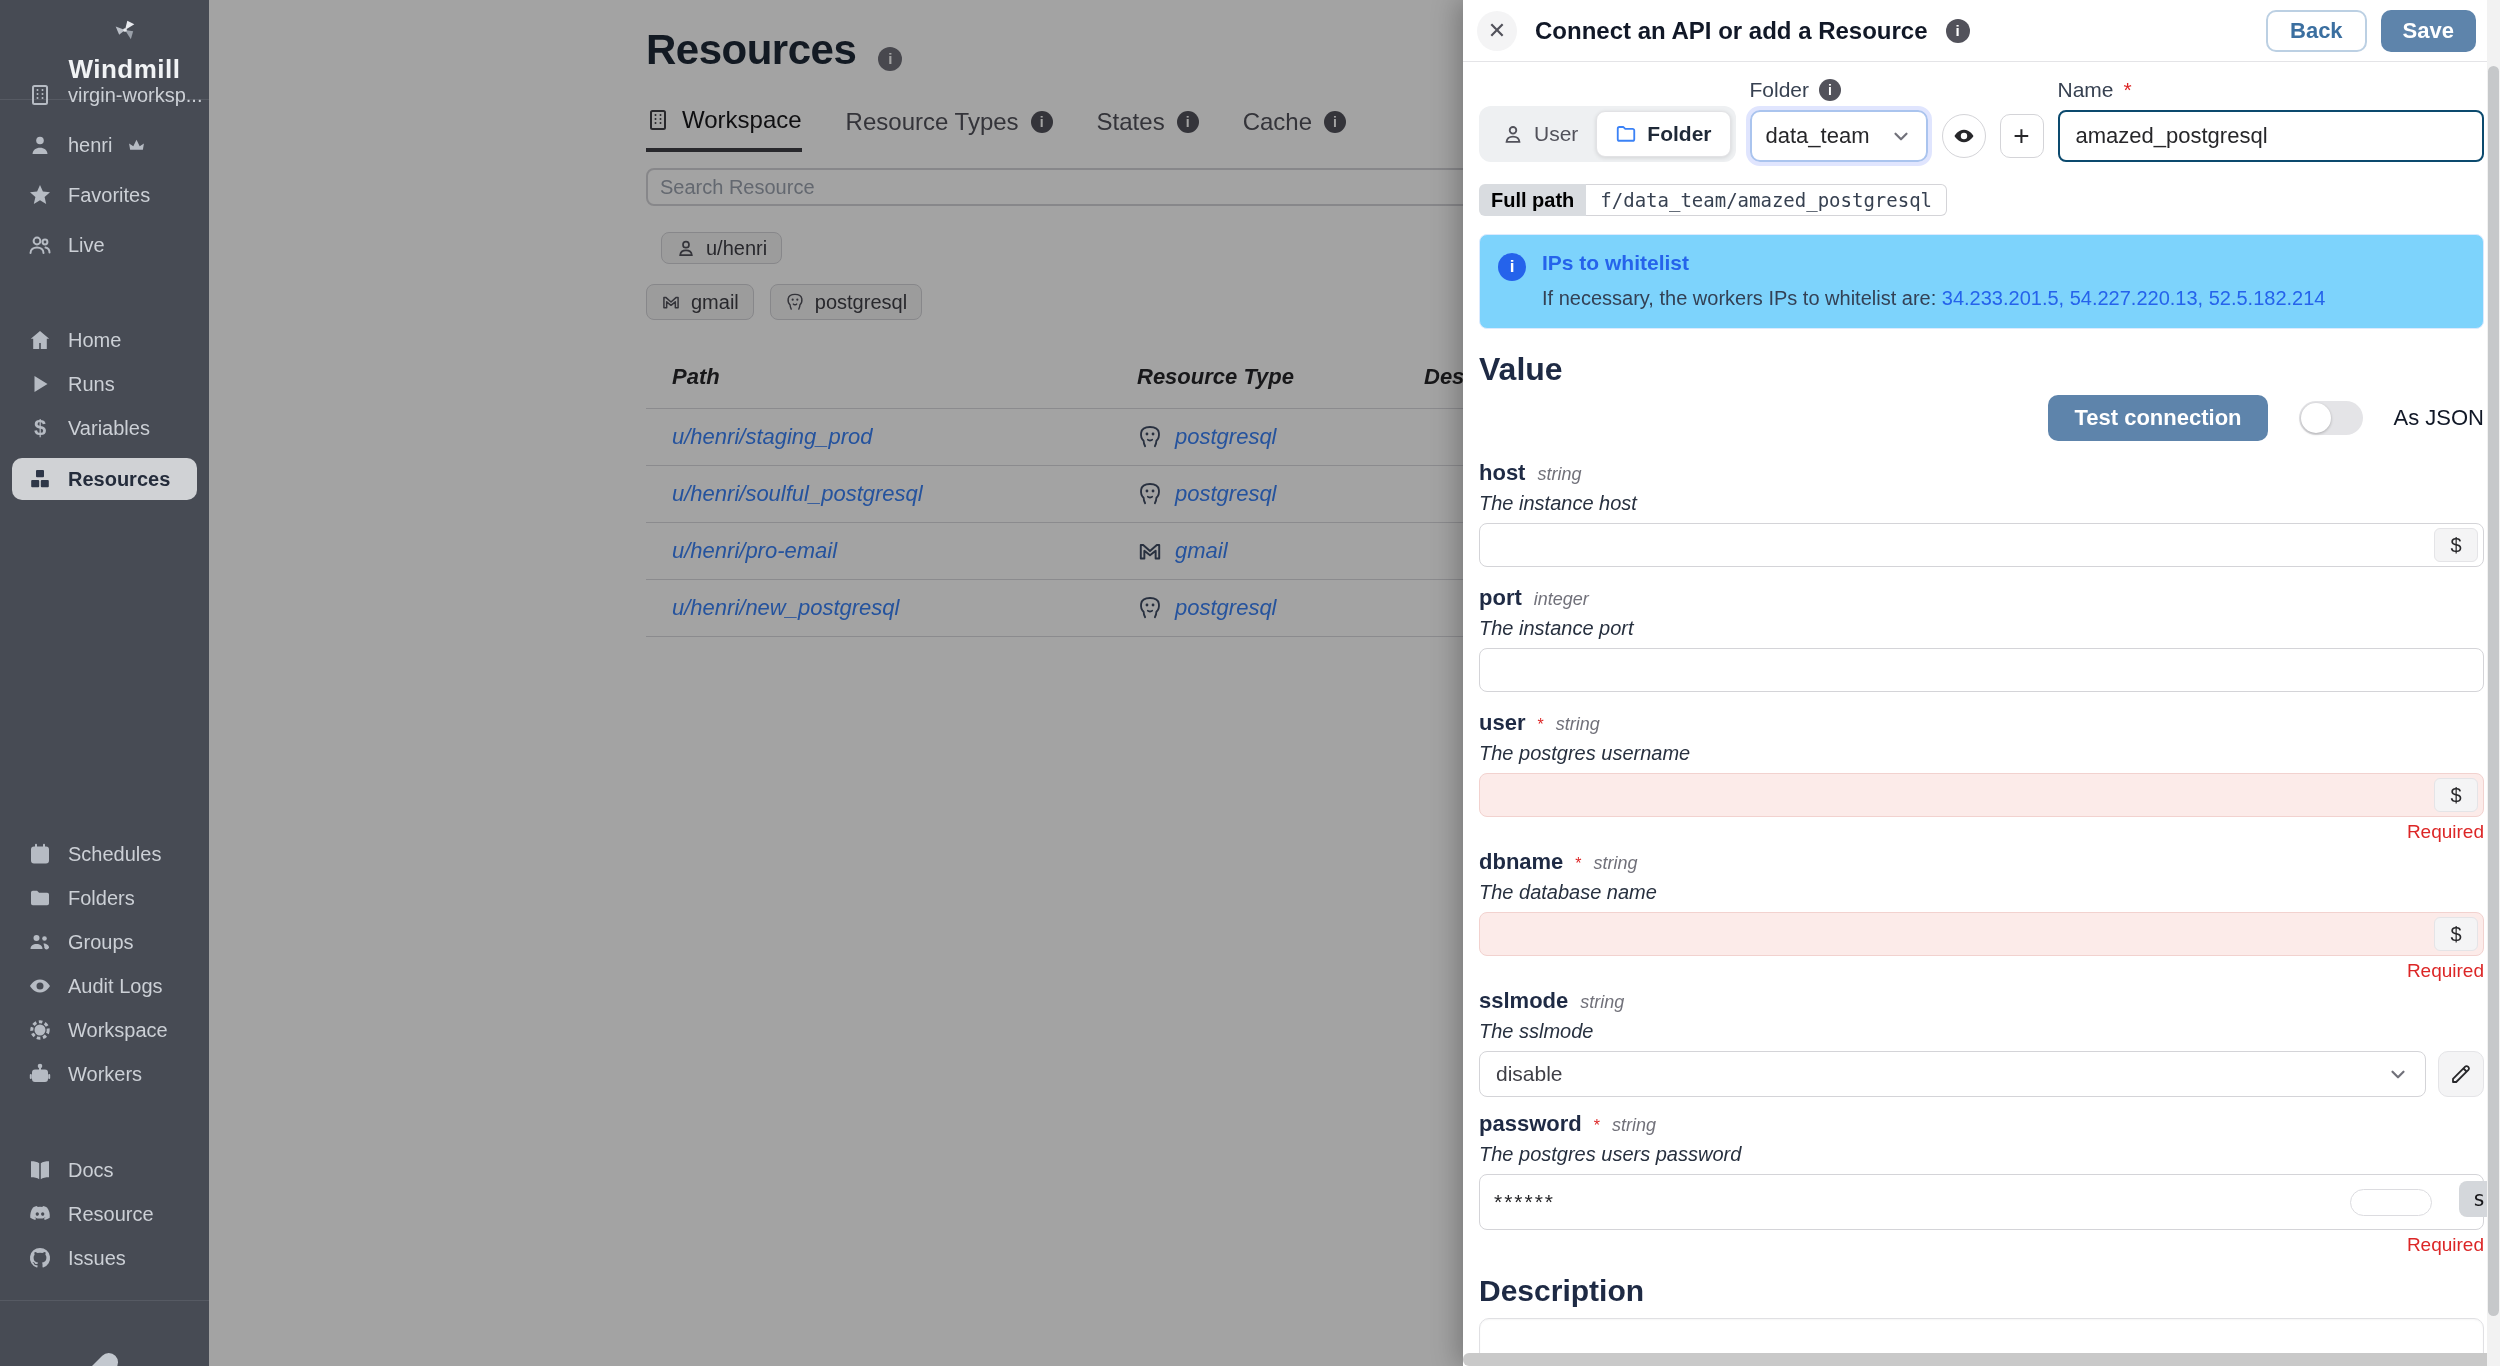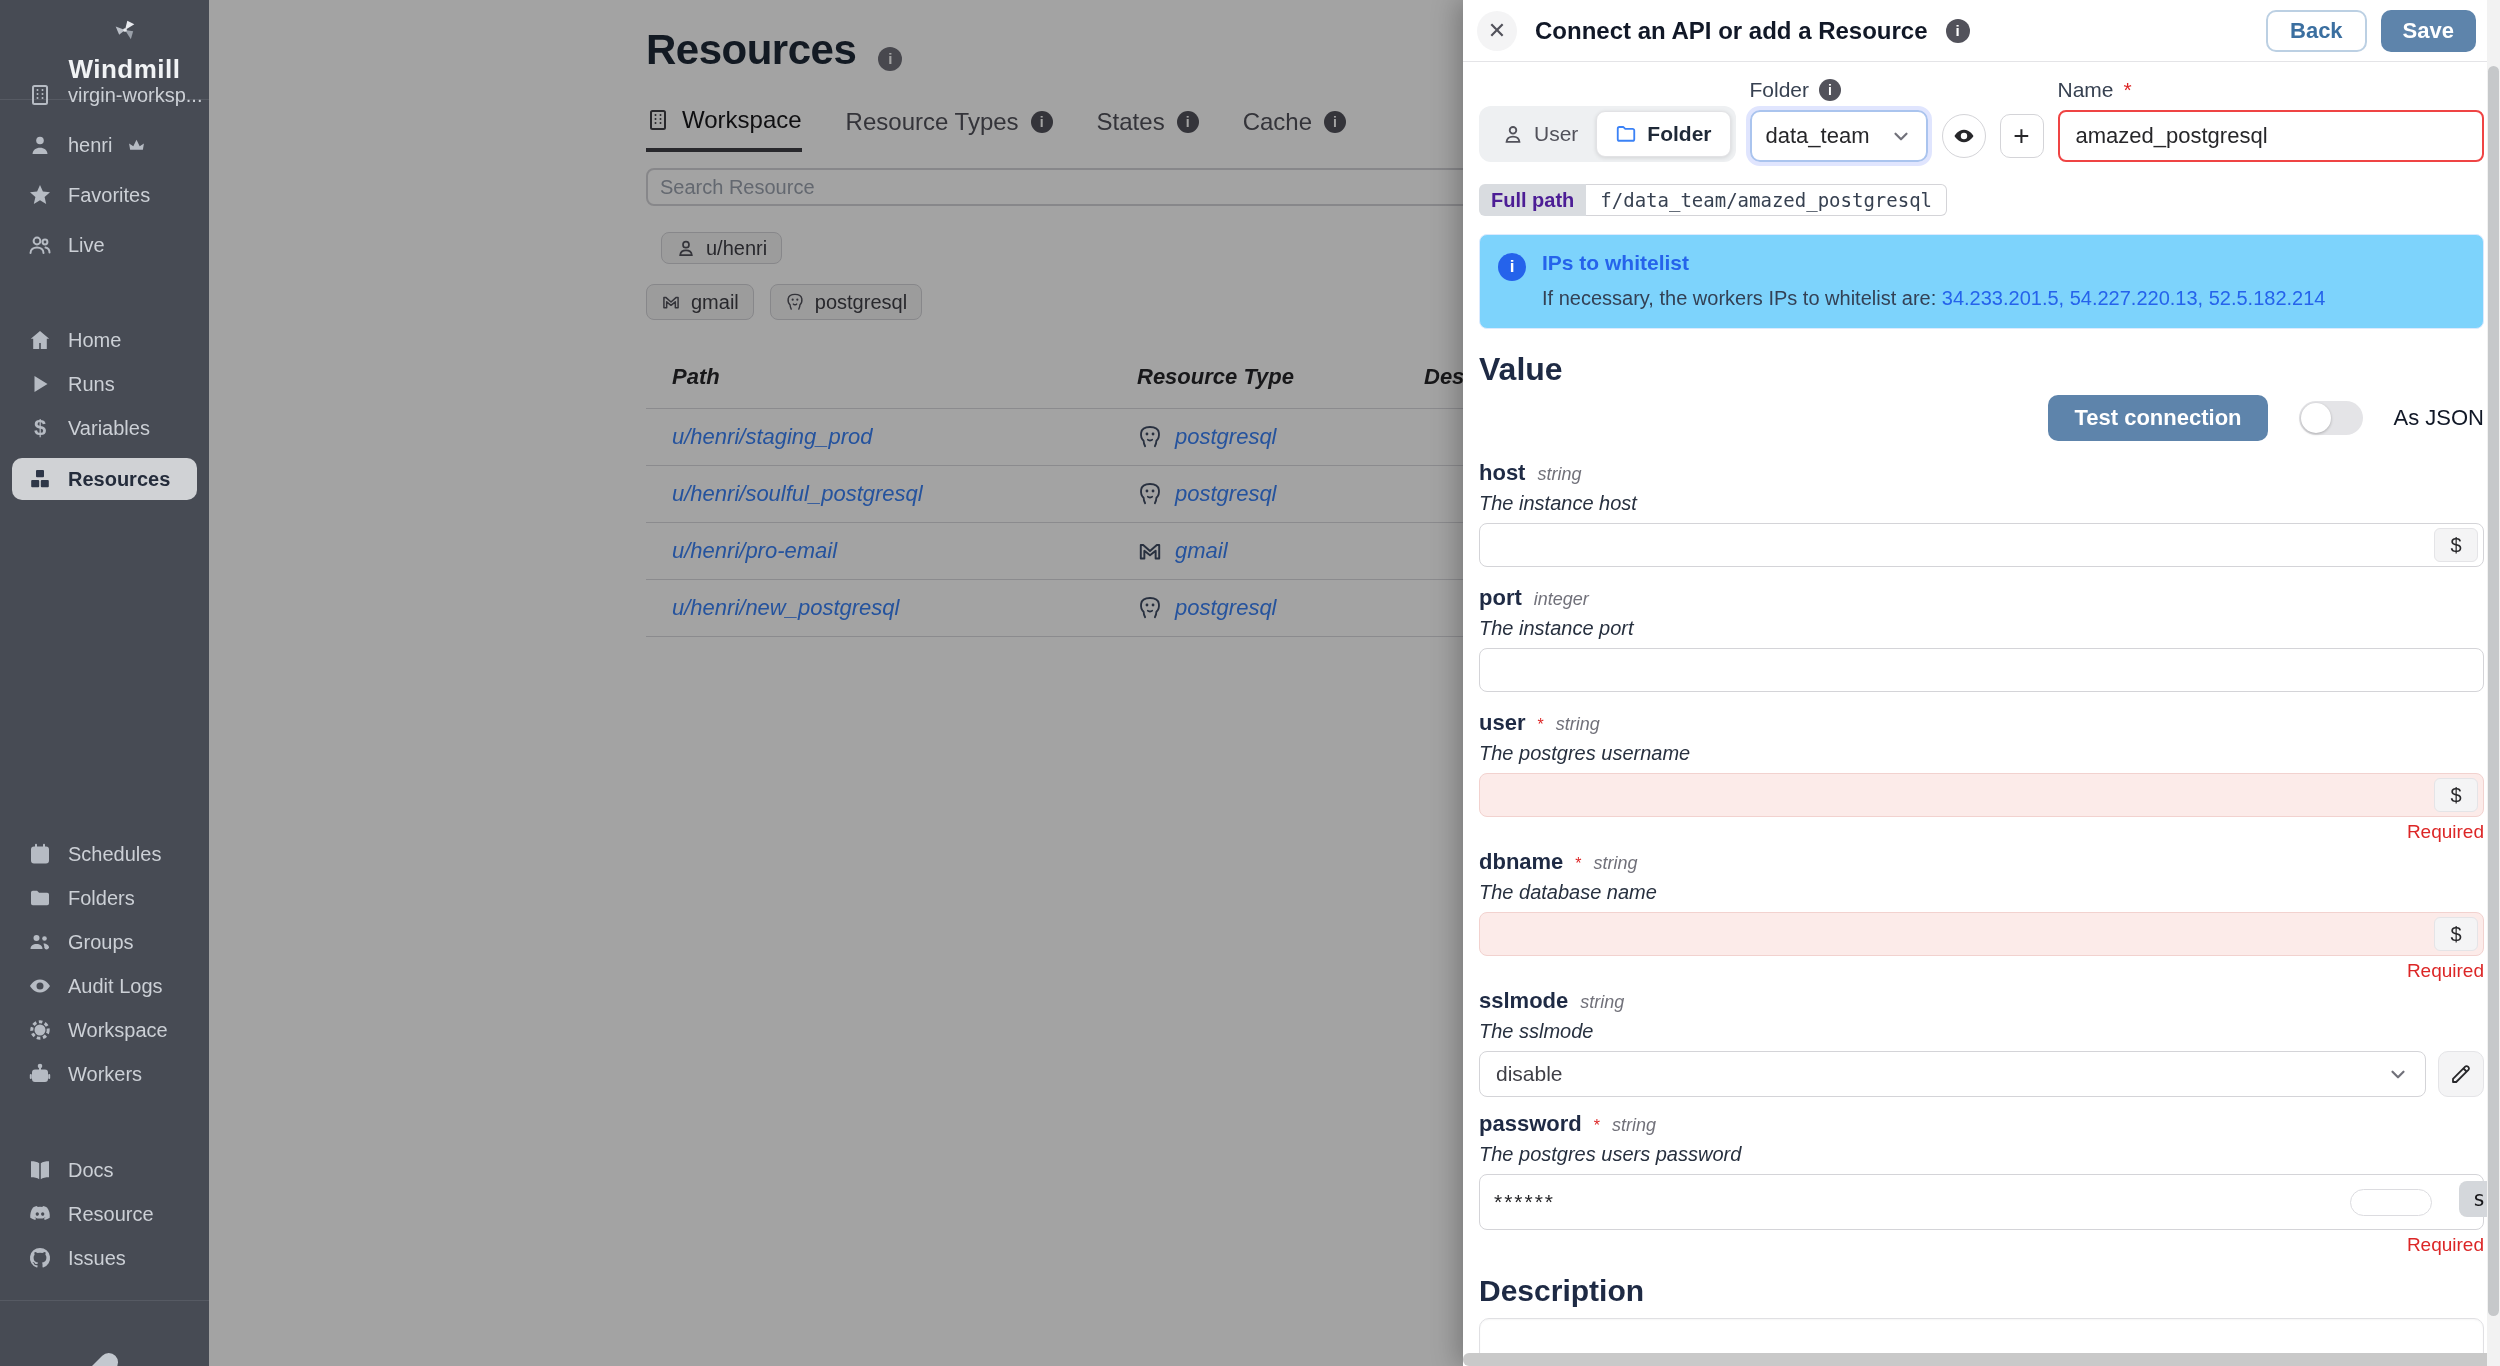--- a/index.html
+++ b/index.html
@@ -70,25 +70,25 @@
   .seg .ic { width:22px; height:22px; }
   .seg.active { background:#fff; border:1px solid #e2e2e5; box-shadow:0 1px 4px rgba(0,0,0,.12); color:#1f2937; font-weight:bold; }
   .seg.active .ic { color:#3b82f6; }
   .fcol { display:flex; flex-direction:column; gap:8px; }
   .flabel { display:flex; align-items:center; gap:10px; font-size:21px; color:#374151; }
   .flabel .info-dot { width:22px; height:22px; background:#52525b; font-size:14px; }
   .folder-select { width:178px; height:52px; border:2px solid #aac4ee; outline:4px solid rgba(165,180,252,.35); border-radius:10px; display:flex; align-items:center; justify-content:space-between; padding:0 14px; font-size:22px; color:#27272a; cursor:pointer; background:#fff; }
   .round-btn { width:44px; height:44px; border-radius:50%; border:1px solid #d4d4d8; background:#fff; display:flex; align-items:center; justify-content:center; color:#27272a; cursor:pointer; margin-bottom:4px; }
   .sq-btn { width:44px; height:44px; border-radius:10px; border:1px solid #d4d4d8; background:#fff; display:flex; align-items:center; justify-content:center; font-size:28px; color:#27272a; cursor:pointer; margin-bottom:4px; }
   .name-col { flex:1; }
-  .name-input { height:52px; border:2px solid #ef4444; border-radius:8px; font-size:22px; padding:0 16px; color:#27272a; width:100%; font-family:inherit; }
+  .name-input { height:52px; border:2px solid #0c4a6e; border-radius:8px; font-size:22px; padding:0 16px; color:#27272a; width:100%; font-family:inherit; }
   .req-star { color:#dc2626; }
 
   .fullpath-row { display:flex; align-items:stretch; margin-top:22px; height:32px; }
-  .fullpath-badge { background:#d9dce0; border-radius:6px 0 0 6px; display:flex; align-items:center; padding:0 12px; font-size:20px; font-weight:bold; color:#4c1d95; }
+  .fullpath-badge { background:#d9dce0; border-radius:6px 0 0 6px; display:flex; align-items:center; padding:0 12px; font-size:20px; font-weight:bold; color:#000000; }
   .fullpath-box { border:1px solid #d4d4d8; border-left:none; border-radius:0 6px 6px 0; display:flex; align-items:center; padding:0 14px; font-family:"DejaVu Sans Mono",monospace; font-size:19px; color:#374151; }
 
   .ips-box { margin-top:18px; background:#7dd3fc; border:1px solid #dbeafe; border-radius:8px; padding:16px 18px 18px 18px; display:flex; gap:16px; }
   .ips-icon { width:28px; height:28px; border-radius:50%; background:#2563eb; color:#fff; font-size:17px; font-weight:bold; display:flex; align-items:center; justify-content:center; flex:0 0 auto; margin-top:2px; }
   .ips-icon::before { content:"i"; }
   .ips-title { font-size:21px; font-weight:bold; color:#2563eb; }
   .ips-body { margin-top:12px; font-size:20px; color:#334155; }
   .ips-links { color:#2563eb; cursor:pointer; }
 
   .h-value { margin-top:22px; font-size:32px; font-weight:bold; color:#1e2a44; }

